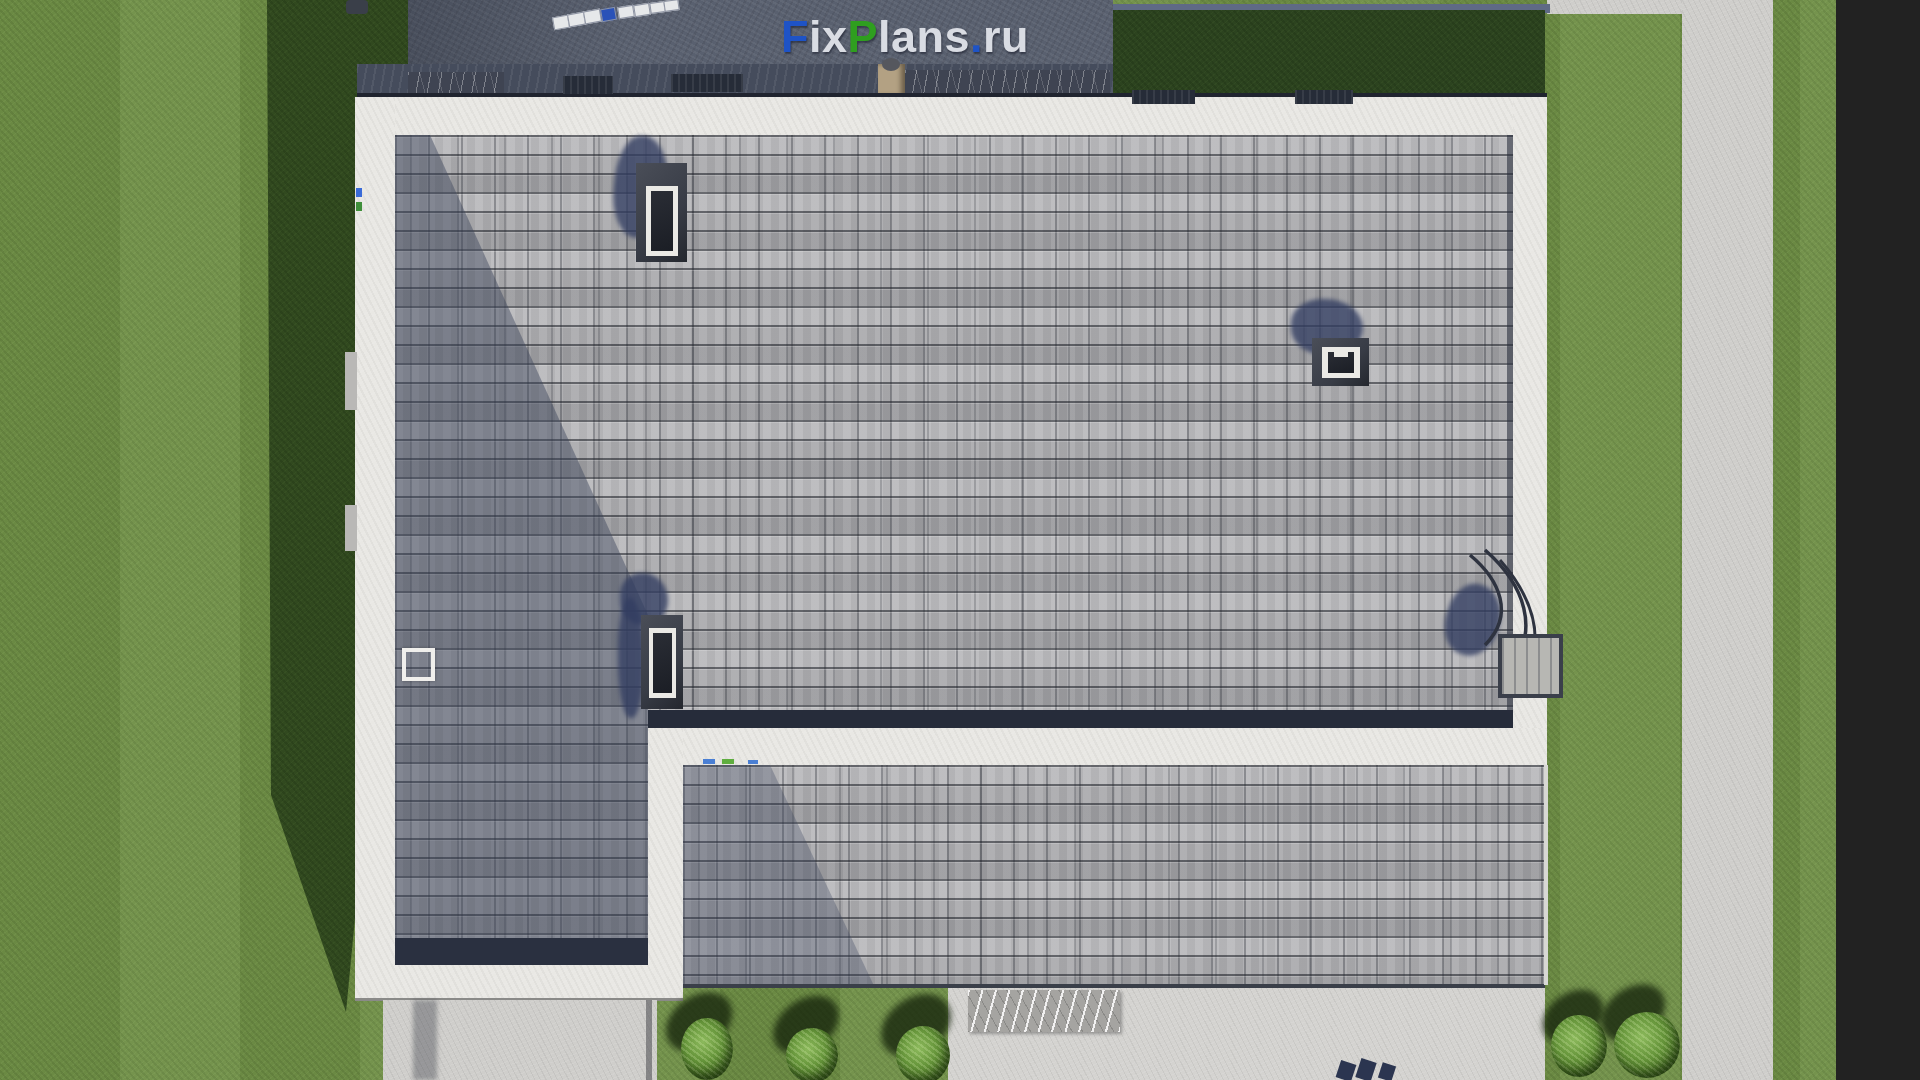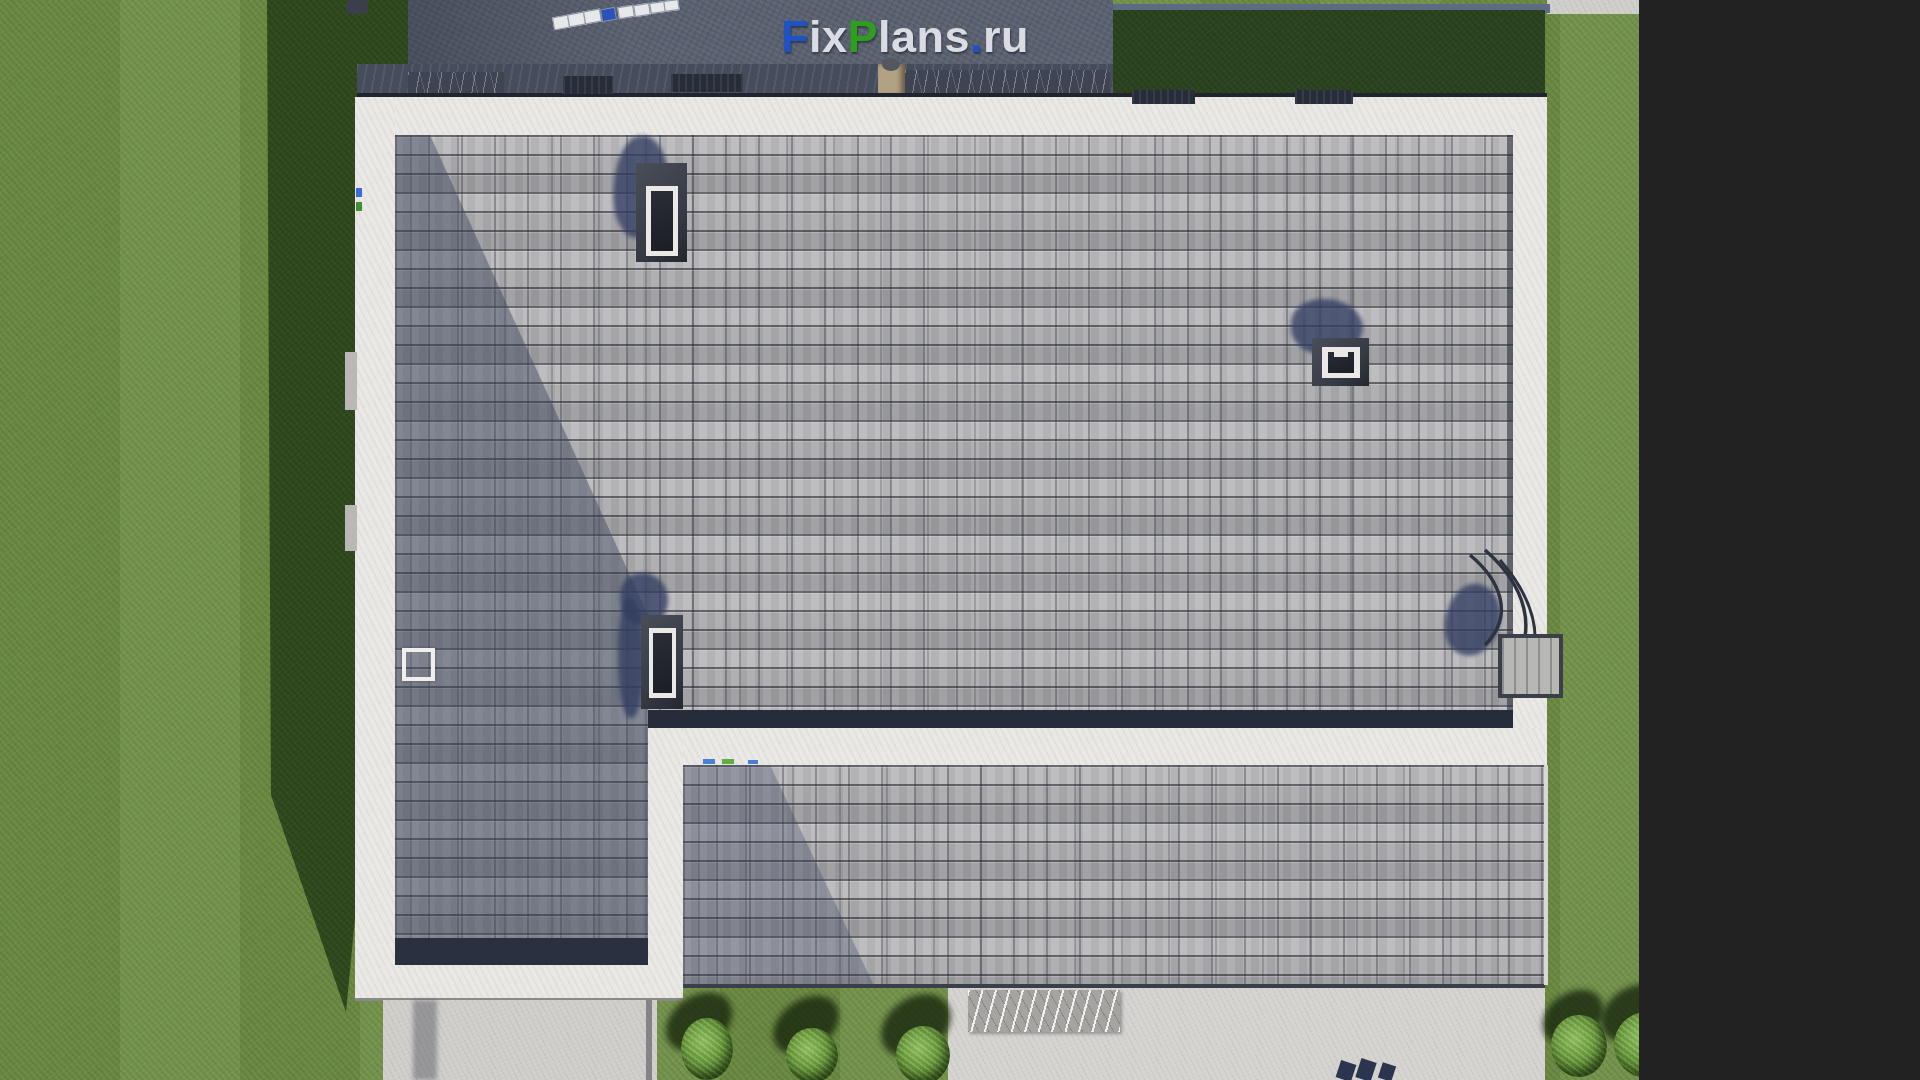--- a/index.html
+++ b/index.html
@@ -1,17 +1,17 @@
 <!DOCTYPE html>
 <html style="--grass: #6f8f46; --grass-shadow: #31491f; --dark-green-patch: #2c431f; --deck: #59606f; --deck-strip: #454c5c; --blue-strip: #5f6a85; --eave: #e9e8e4; --path: #cfcecb; --patio: #d4d3d0; --shingle: #b2b2b5; --step: #262c3a; --skylight-frame: #383c46; --skylight-white: #eae9e5; --skylight-glass: #1b1e25; --shadow-blob: #323d61; --bush: #649339; --bush-shadow: #16240c; --marble-dark: #3f4452; --marble-light: #a5a4a1; --planter: #b3a183; --vent: #262c38; --wire: #2e3340; --platform: #b7b7b3; --paver: #2b3550; --object-white: #e6e8ea; --object-blue: #2a52b8;"><head>
 <meta charset="utf-8">
 <style>
   html,body{margin:0;padding:0;background:#222;}
   #scene{
-    position:relative;width:1639px;height:1080px;overflow:hidden;
+    position:relative;width:1836px;height:1080px;overflow:hidden;
     font-family:"Liberation Sans", sans-serif;
     background-color:var(--grass,#6f8f46);
     background-image:
       repeating-linear-gradient(90deg, rgba(0,0,0,.045) 0 120px, rgba(255,255,255,.04) 120px 240px),
       repeating-linear-gradient(48deg, rgba(25,45,12,.10) 0 2px, transparent 2px 5px),
       repeating-linear-gradient(-41deg, rgba(210,235,160,.06) 0 1px, transparent 1px 4px);
   }
   .abs{position:absolute;}
   .grass-dark{
     background-color:var(--grass-shadow,#31491f);

